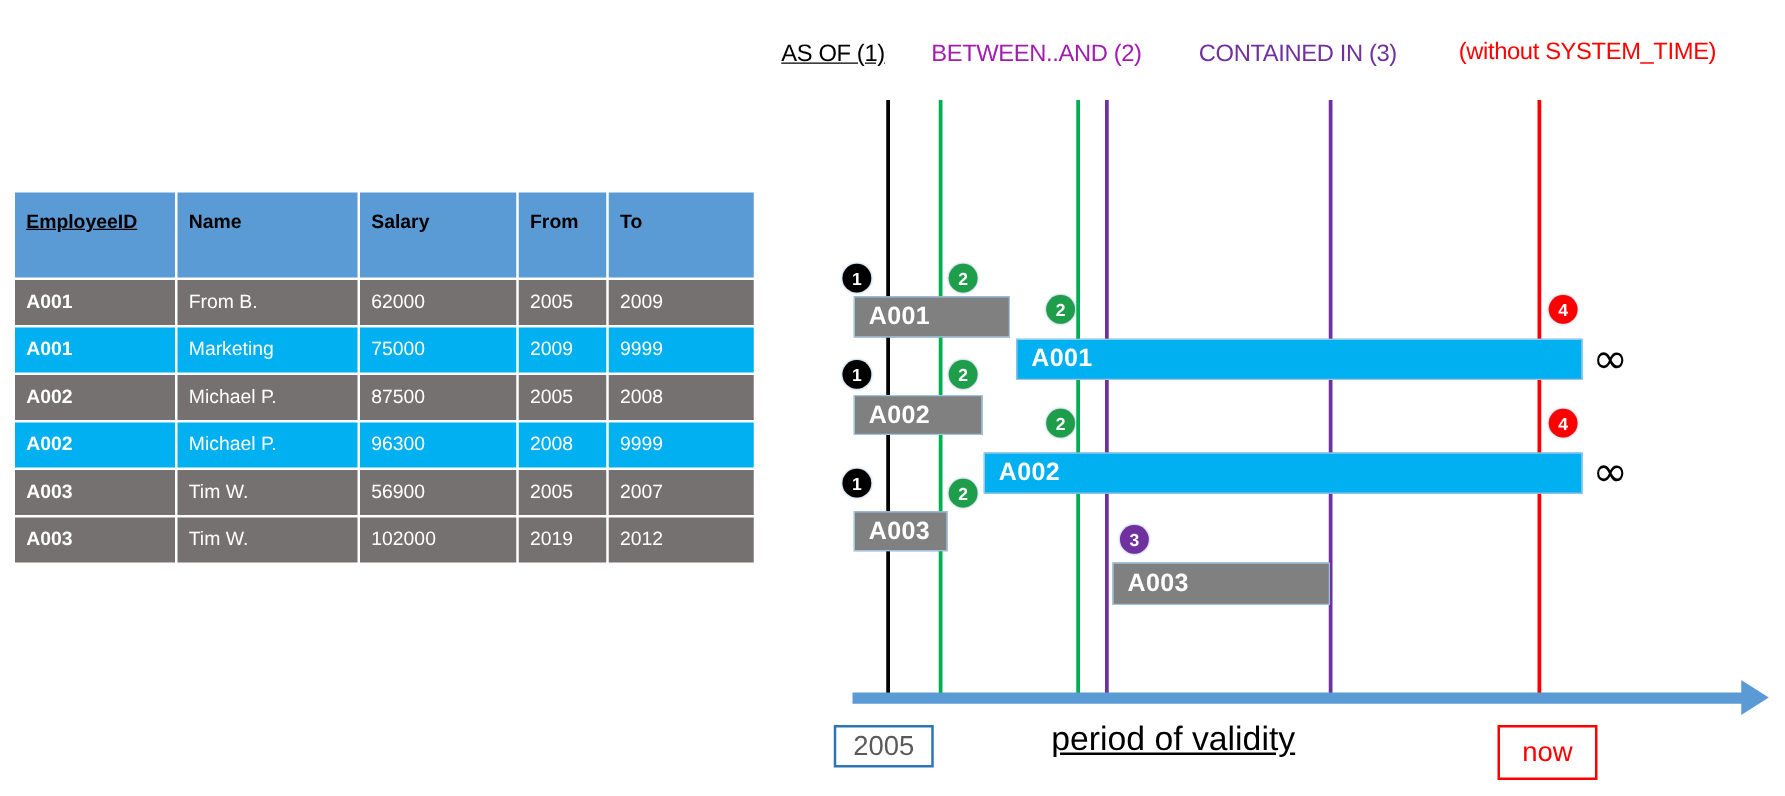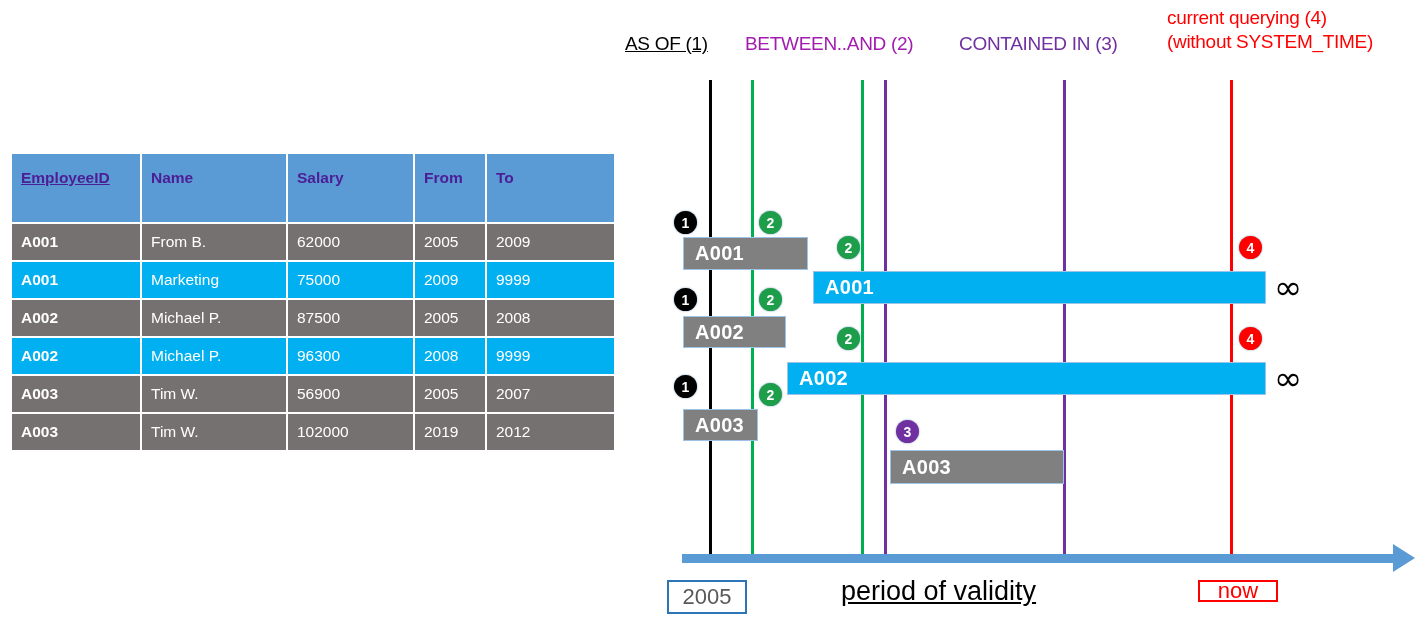--- a/index.html
+++ b/index.html
@@ -10,28 +10,28 @@
   }
   .canvas{position:absolute;left:0;top:0;width:1428px;height:637px;}
 
   
   #emp-table{position:absolute;left:10px;top:152px;border-collapse:separate;border-spacing:2px 2px;}
   #emp-table th,#emp-table td{
     padding:0 9px;vertical-align:middle;white-space:nowrap;
     font-size:15.5px;height:36px;box-sizing:border-box;
   }
   #emp-table thead th{
-    background:#5B9BD5;color:#4c1d95;font-weight:bold;text-align:left;
+    background:#5B9BD5;color:#000000;font-weight:bold;text-align:left;
     height:68px;vertical-align:top;padding-top:15px;
   }
   #emp-table thead th.under span{text-decoration:underline;}
   #emp-table tbody tr.gray td{background:#767171;color:#ffffff;}
   #emp-table tbody tr.cyan td{background:#00B0F0;color:#ffffff;}
   #emp-table tbody td.idcell{font-weight:bold;}
-  .c1{width:128px;} .c2{width:144px;} .c3{width:125px;} .c4{width:70px;} .c5{width:127px;}
+  .c1{width:128px;} .c2{width:144px;} .c3{width:125px;} .c4{width:70px;} .c5{width:116px;}
 
   
   .diagram{position:absolute;left:0;top:0;width:1428px;height:637px;}
 
   .hdr{position:absolute;white-space:nowrap;font-size:19px;letter-spacing:-0.3px;}
   .hdr.black{color:#000000;}
   .hdr.green{color:#a21caf;}
   .hdr.purple{color:#7030A0;}
   .hdr.red{color:#FF0000;line-height:23px;}
 
@@ -124,21 +124,20 @@
         <td class="c5">2012</td>
       </tr>
     </tbody>
   </table>
 
   <div class="diagram">
 
     <div class="hdr black" style="left:625px;top:33px;text-decoration:underline;">AS OF (1)</div>
     <div class="hdr green" style="left:745px;top:33px;">BETWEEN..AND (2)</div>
     <div class="hdr purple" style="left:959px;top:33px;">CONTAINED IN (3)</div>
-    <div class="hdr red" style="left:1167px;top:6px;">current querying (4)</div>
     <div class="hdr red" style="left:1167px;top:30px;">(without SYSTEM_TIME)</div>
 
     <div class="vline" style="left:709px;top:80px;height:482px;background:#000000;"></div>
     <div class="vline" style="left:751px;top:80px;height:482px;background:#00B050;"></div>
     <div class="vline" style="left:861px;top:80px;height:482px;background:#00B050;"></div>
     <div class="vline" style="left:884px;top:80px;height:482px;background:#7030A0;"></div>
     <div class="vline" style="left:1063px;top:80px;height:482px;background:#7030A0;"></div>
     <div class="vline" style="left:1230px;top:80px;height:482px;background:#FF0000;"></div>
 
     <div class="bar gray" style="left:683px;top:237px;width:125px;height:33px;">A001</div>
@@ -163,16 +162,16 @@
     <div class="badge b3" style="left:896px;top:420px;">3</div>
 
     <div class="inf" style="left:1274px;top:270px;">∞</div>
     <div class="inf" style="left:1274px;top:361px;">∞</div>
 
     <div class="axis"></div>
     <div class="arrow"></div>
 
     <div class="tagbox blue" style="left:667px;top:580px;width:80px;height:34px;">2005</div>
     <div class="axislabel" style="left:841px;top:576px;text-decoration:underline;">period of validity</div>
-    <div class="tagbox red" style="left:1198px;top:580px;width:80px;height:22px;">now</div>
+    <div class="tagbox red" style="left:1198px;top:580px;width:80px;height:44px;">now</div>
 
   </div>
 </div>
 
 </body></html>

